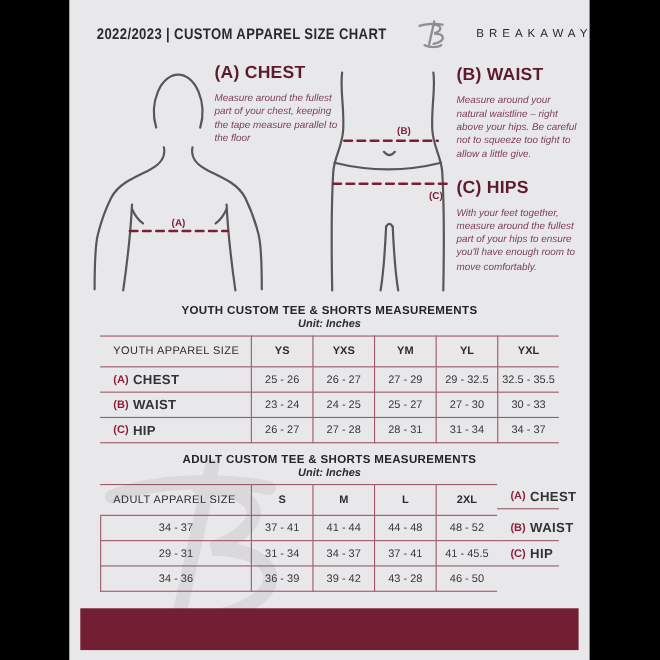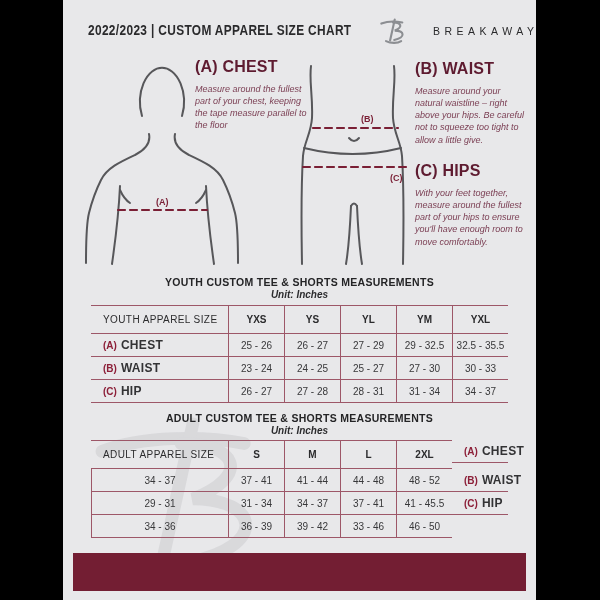--- a/index.html
+++ b/index.html
@@ -121,24 +121,24 @@
       </g>
     </svg>
 
     <div class="sec-title" style="top:276px;">YOUTH CUSTOM TEE &amp; SHORTS MEASUREMENTS</div>
     <div class="sec-unit" style="top:289px;">Unit: Inches</div>
 
     <div class="meas-table" style="top:305px;">
       <div class="tcell h top lab">
         <span class="size-label">YOUTH APPAREL SIZE</span>
         </div>
+      <div class="tcell h top vline">YS</div>
       <div class="tcell h top vline">YXS</div>
-      <div class="tcell h top vline">YS</div>
+      <div class="tcell h top vline">YM</div>
       <div class="tcell h top vline">YL</div>
-      <div class="tcell h top vline">YM</div>
       <div class="tcell h top vline">YXL</div>
 
       <div class="tcell r lab">
         <span class="row-prefix">(A)</span>
         <span class="row-name">CHEST</span>
         </div>
       <div class="tcell r vline">25 - 26</div>
       <div class="tcell r vline">26 - 27</div>
       <div class="tcell r vline">27 - 29</div>
       <div class="tcell r vline">29 - 32.5</div>
@@ -197,19 +197,19 @@
       <div class="tcell r vline">37 - 41</div>
       <div class="tcell r vline">41 - 45.5</div>
 
       <div class="tcell r lab">
         <span class="row-prefix">(C)</span>
         <span class="row-name">HIP</span>
         </div>
       <div class="tcell r vline">34 - 36</div>
       <div class="tcell r vline">36 - 39</div>
       <div class="tcell r vline">39 - 42</div>
-      <div class="tcell r vline">33 - 46</div>
+      <div class="tcell r vline">43 - 28</div>
       <div class="tcell r vline">46 - 50</div>
     </div>
 
     <div class="footer-bar"></div>
   </div>
 </div>
 
 </body></html>

